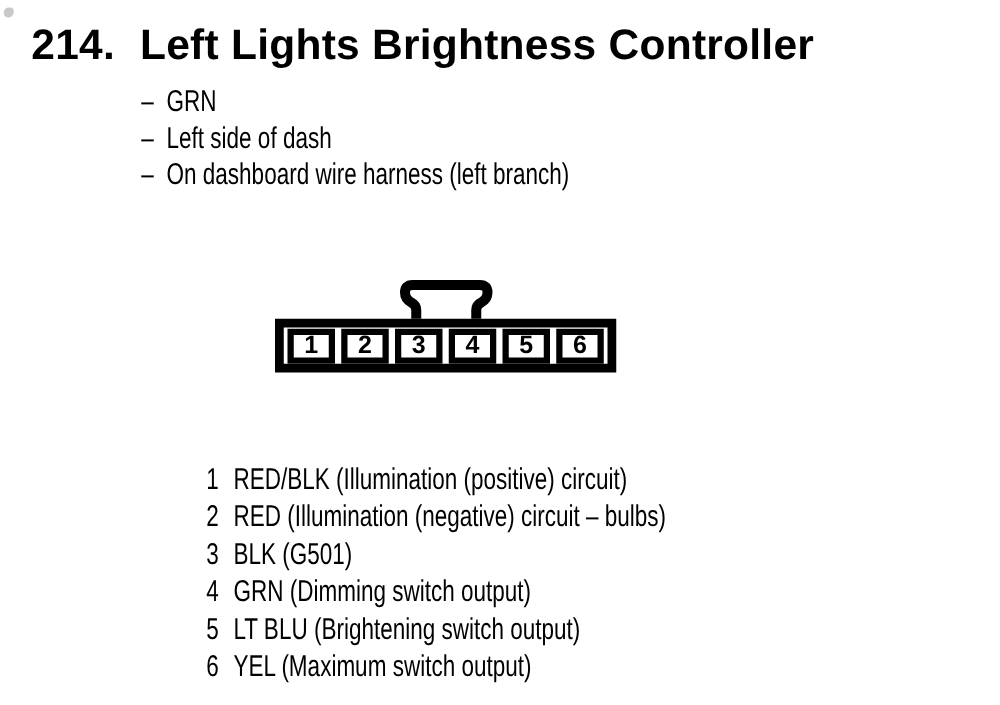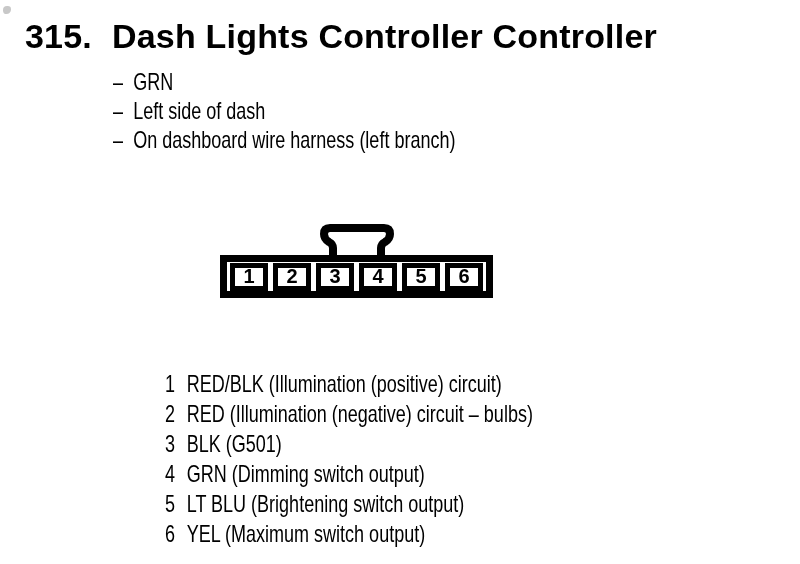--- a/index.html
+++ b/index.html
@@ -112,22 +112,22 @@
   }
 </style>
 </head>
 <body>
 
 <div class="page">
 
   <div class="scan-artifact"></div>
 
   <div class="title-row">
-    <span>315.</span>
-    <span>Dash Lights Controller Controller</span>
+    <span>214.</span>
+    <span>Left Lights Brightness Controller</span>
   </div>
 
   <div class="bullets">
     <div class="bullet">
       <span class="dash">–</span><span>GRN</span>
     </div>
     <div class="bullet">
       <span class="dash">–</span><span>Left side of dash</span>
     </div>
     <div class="bullet">

